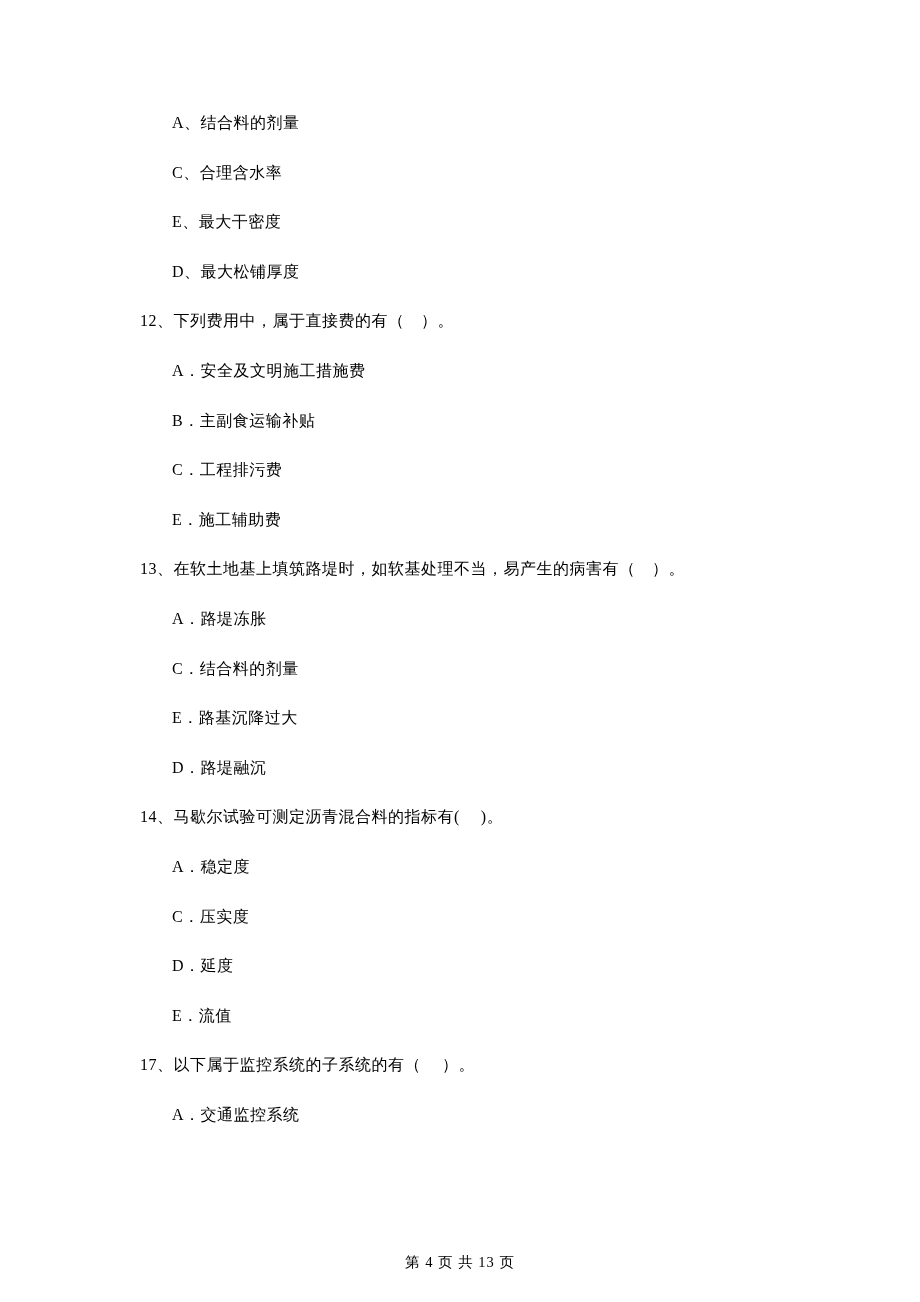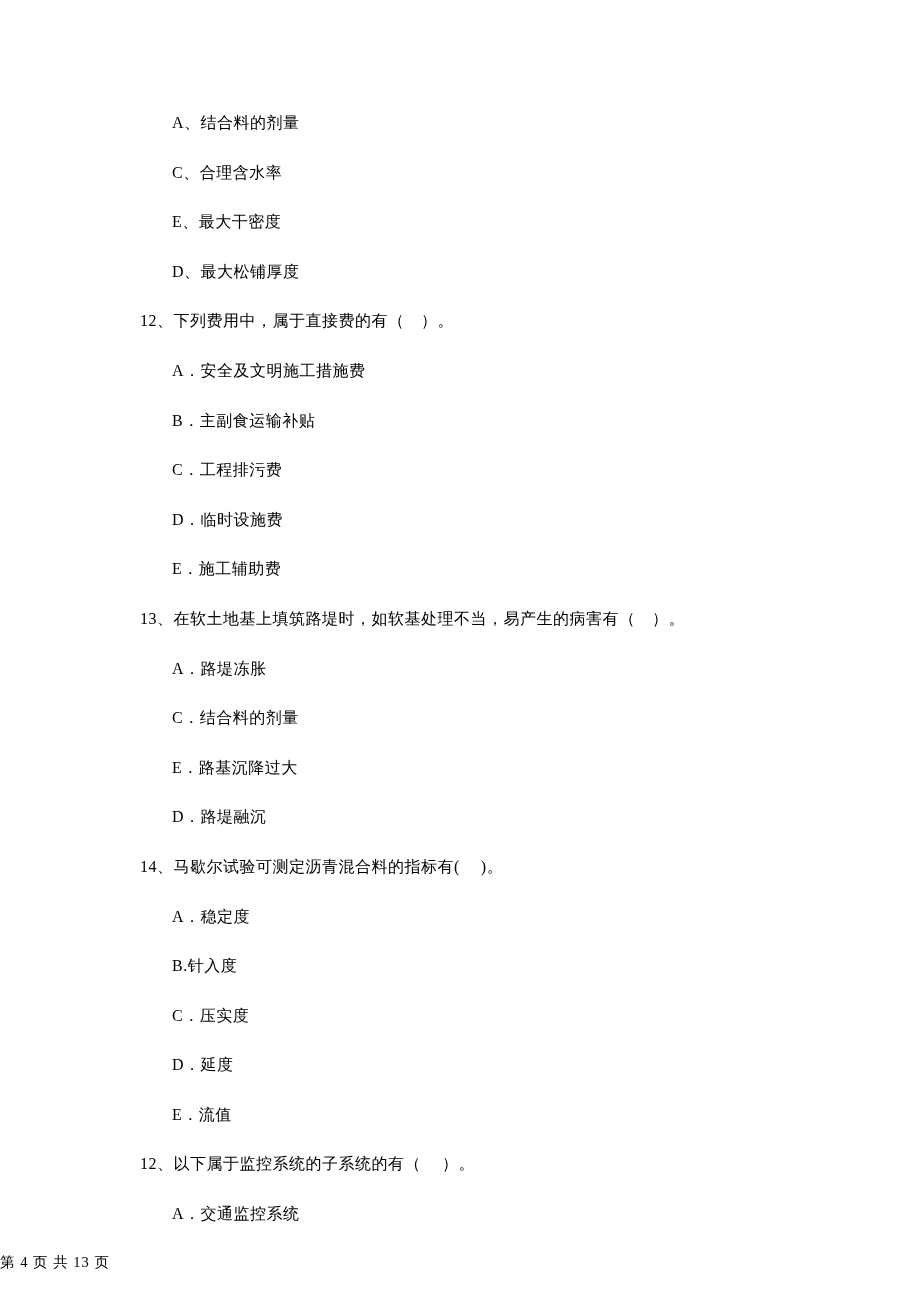--- a/index.html
+++ b/index.html
@@ -24,52 +24,51 @@
     .question {
       margin-bottom: 24px;
       margin-top: 0;
       letter-spacing: 0.5px;
     }
     .footer {
       position: absolute;
       bottom: 28px;
       left: 0;
       width: 100%;
+      text-align: center;
       font-size: 14.5px;
       letter-spacing: 1px;
     }
   </style>
 </head>
 <body>
 
 <div class="content">
 
   <div class="option">A、结合料的剂量</div>
   <div class="option">C、合理含水率</div>
   <div class="option">E、最大干密度</div>
   <div class="option">D、最大松铺厚度</div>
 
   <div class="question">12、下列费用中，属于直接费的有（　）。</div>
   <div class="option">A．安全及文明施工措施费</div>
   <div class="option">B．主副食运输补贴</div>
   <div class="option">C．工程排污费</div>
-  <div class="option">D．临时设施费</div>
   <div class="option">E．施工辅助费</div>
 
   <div class="question">13、在软土地基上填筑路堤时，如软基处理不当，易产生的病害有（　）。</div>
   <div class="option">A．路堤冻胀</div>
   <div class="option">C．结合料的剂量</div>
   <div class="option">E．路基沉降过大</div>
   <div class="option">D．路堤融沉</div>
 
   <div class="question">14、马歇尔试验可测定沥青混合料的指标有(　 )。</div>
   <div class="option">A．稳定度</div>
-  <div class="option">B.针入度</div>
   <div class="option">C．压实度</div>
   <div class="option">D．延度</div>
   <div class="option">E．流值</div>
 
-  <div class="question">12、以下属于监控系统的子系统的有（　 ）。</div>
+  <div class="question">17、以下属于监控系统的子系统的有（　 ）。</div>
   <div class="option">A．交通监控系统</div>
 
 </div>
 
 <div class="footer">第 4 页 共 13 页</div>
 
 </body></html>

